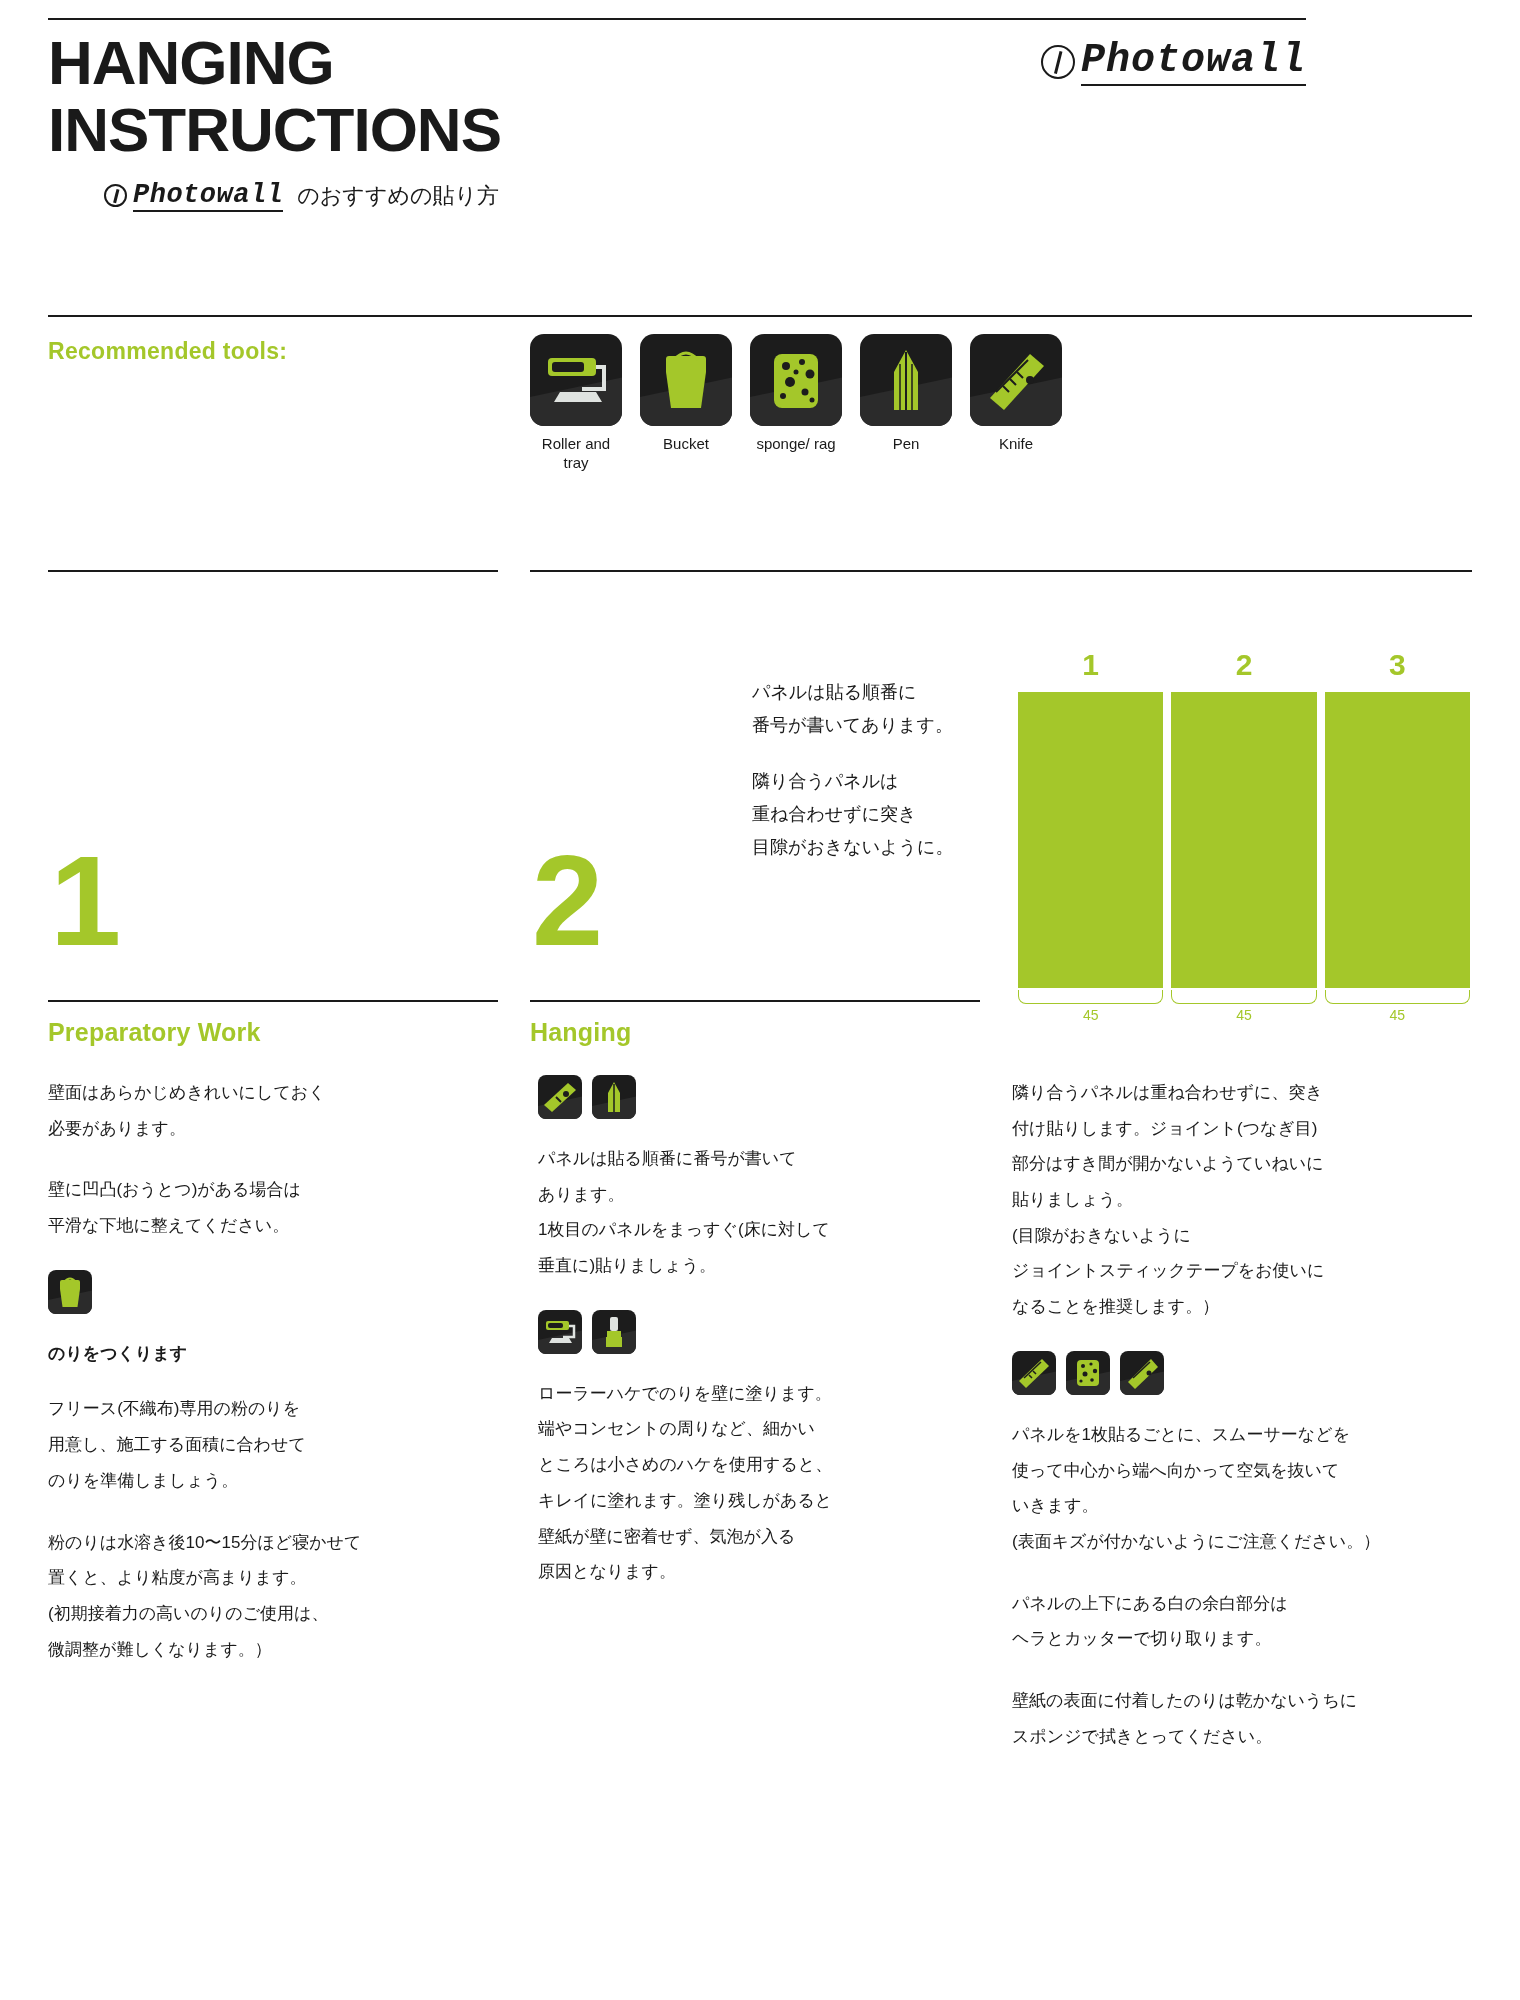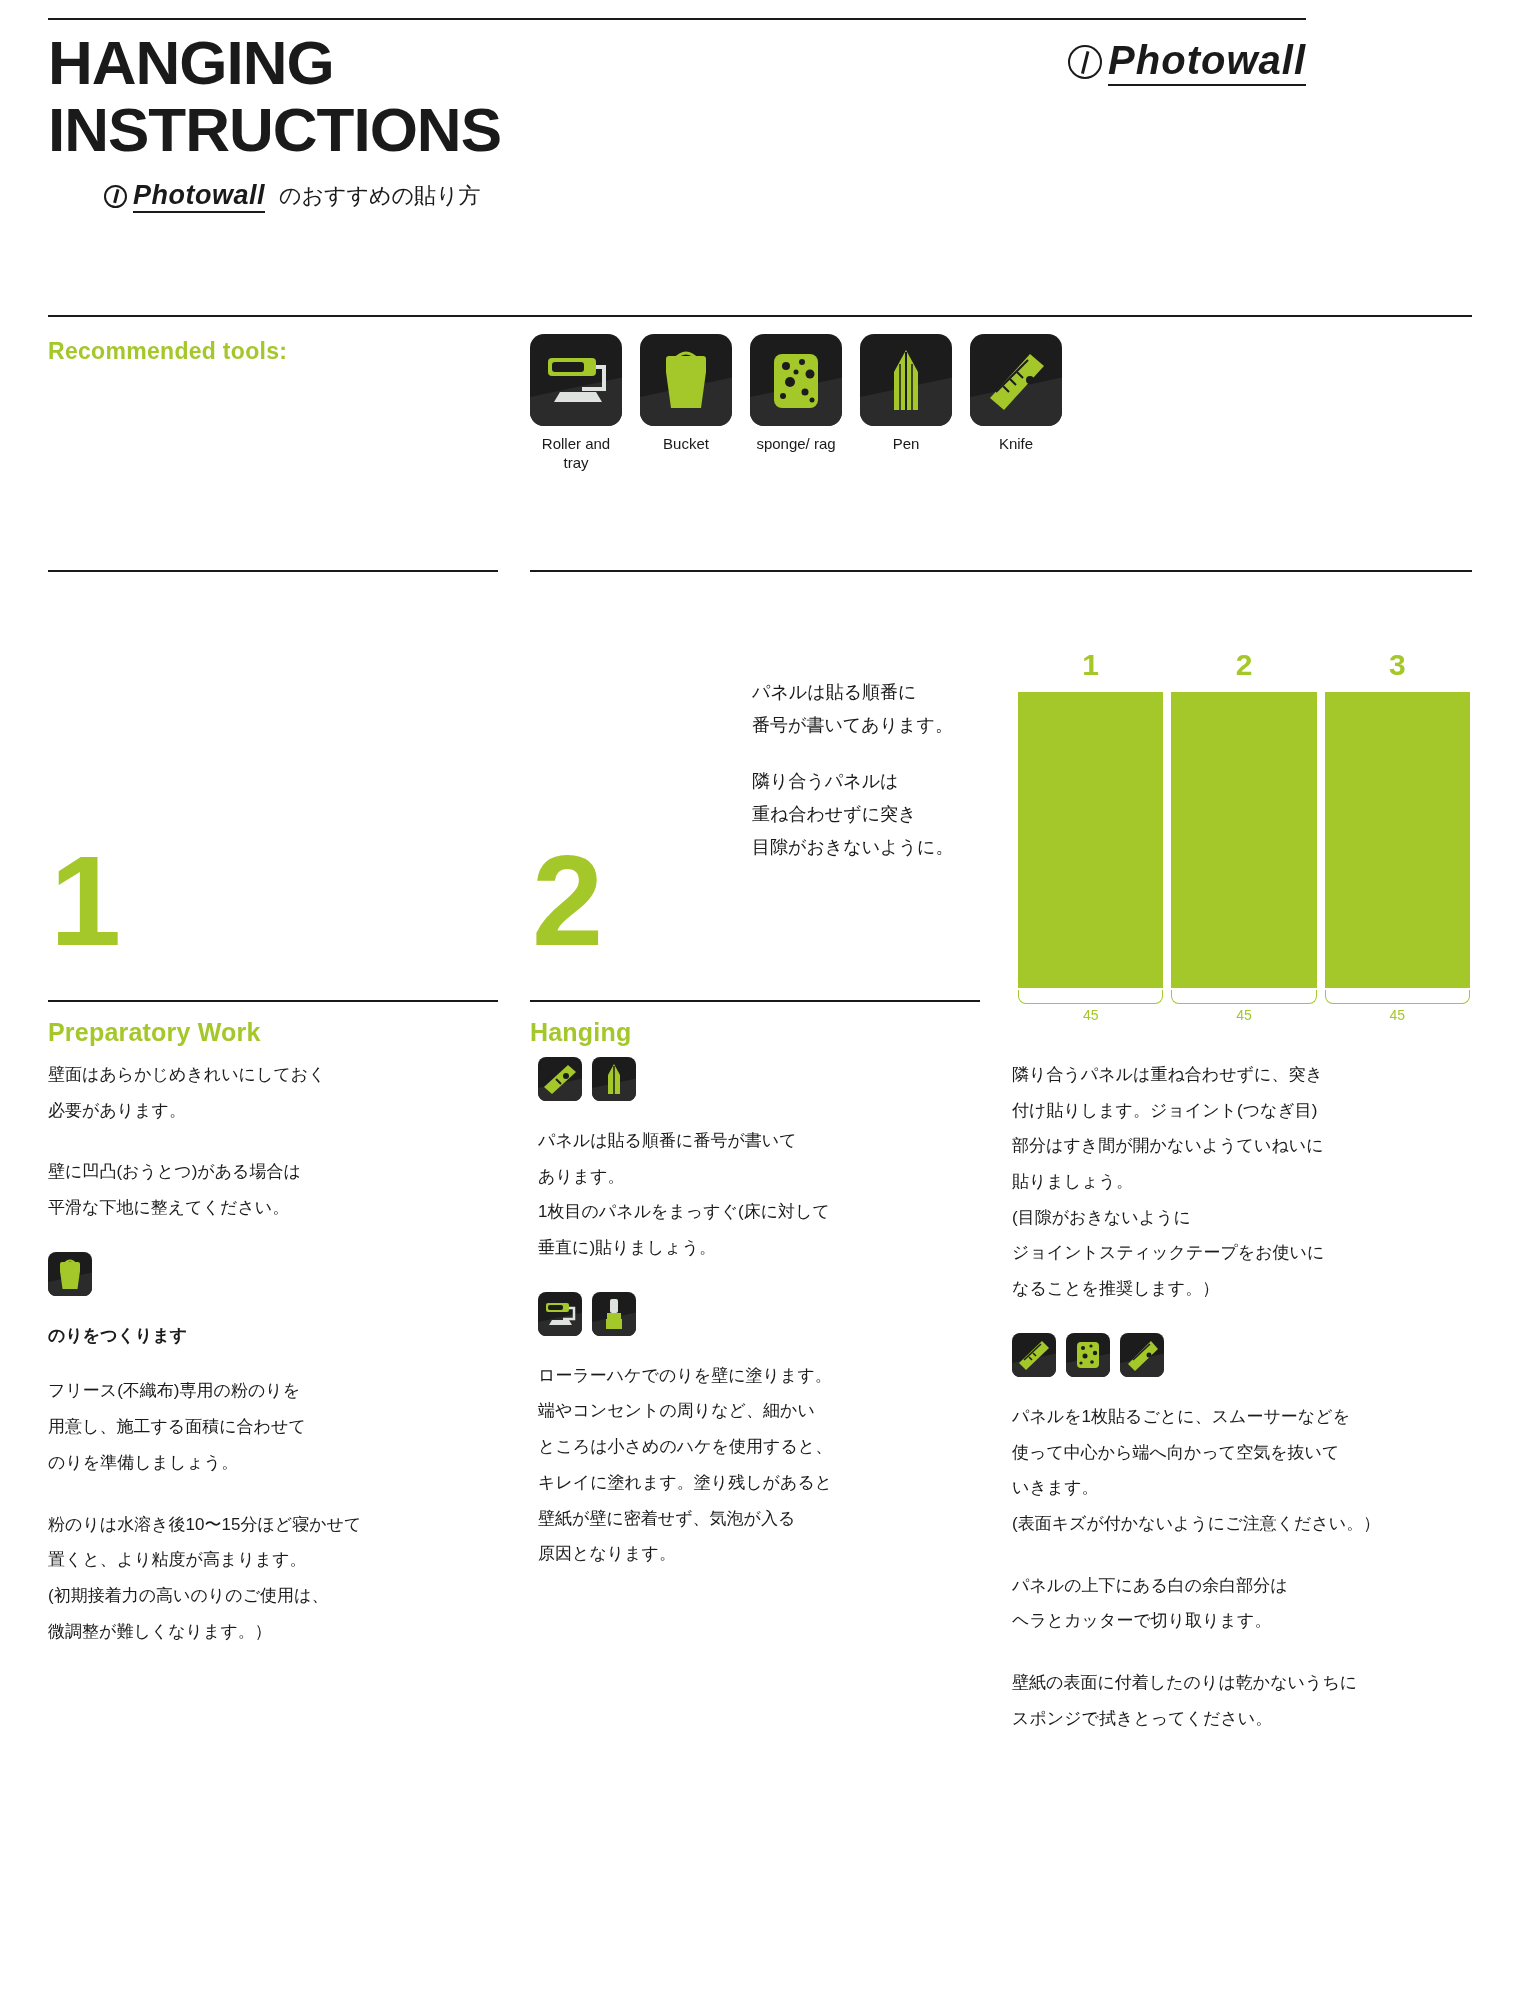--- a/index.html
+++ b/index.html
@@ -47,21 +47,21 @@
   .sub-jp {
     font-size: 22px;
     color: #1a1a1a;
   }
 
   
   .logo {
     display: inline-flex;
     align-items: center;
     gap: 6px;
-    font-family: Liberation Sans, sans-serif;
+    font-family: Liberation Mono, monospace;
     font-style: italic;
     font-weight: bold;
     color: #1a1a1a;
     white-space: nowrap;
   }
   .logo .mark {
     display: inline-block;
     position: relative;
     border: 2.5px solid currentColor;
     border-radius: 50%;
@@ -231,21 +231,21 @@
   .col-rule {
     height: 2px;
     background: #1a1a1a;
     margin-bottom: 16px;
   }
   .col-rule.blank { background: transparent; }
   .col-head {
     font-size: 25px;
     font-weight: bold;
     color: #a4c72a;
-    margin-bottom: 10px;
+    margin-bottom: 28px;
     letter-spacing: 0.2px;
   }
   .col-head.spacer { visibility: hidden; }
   .body-text {
     font-size: 17px;
     line-height: 2.1;
     color: #1a1a1a;
   }
   .body-text p { margin: 0 0 26px 0; }
   .body-text p.tight { margin-bottom: 0; }

